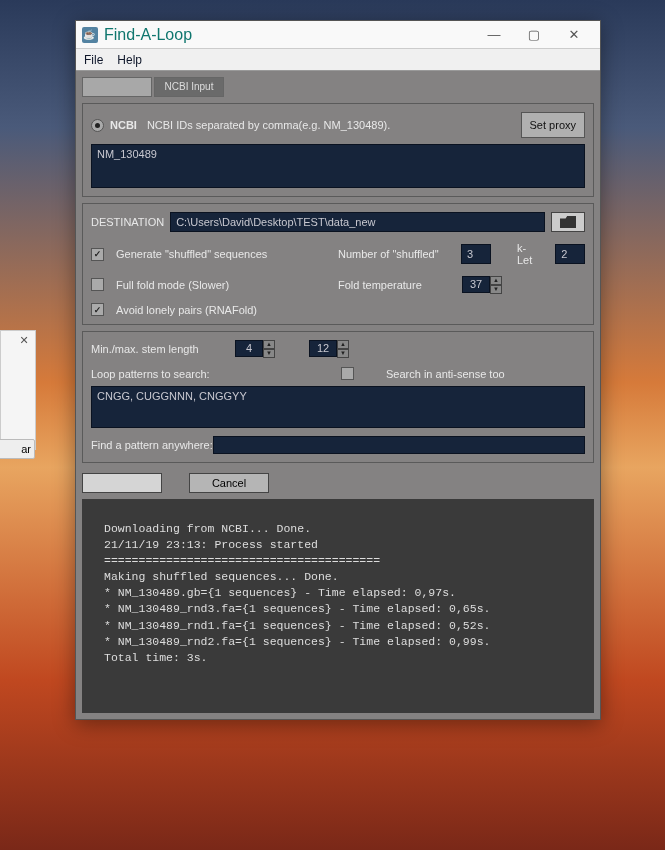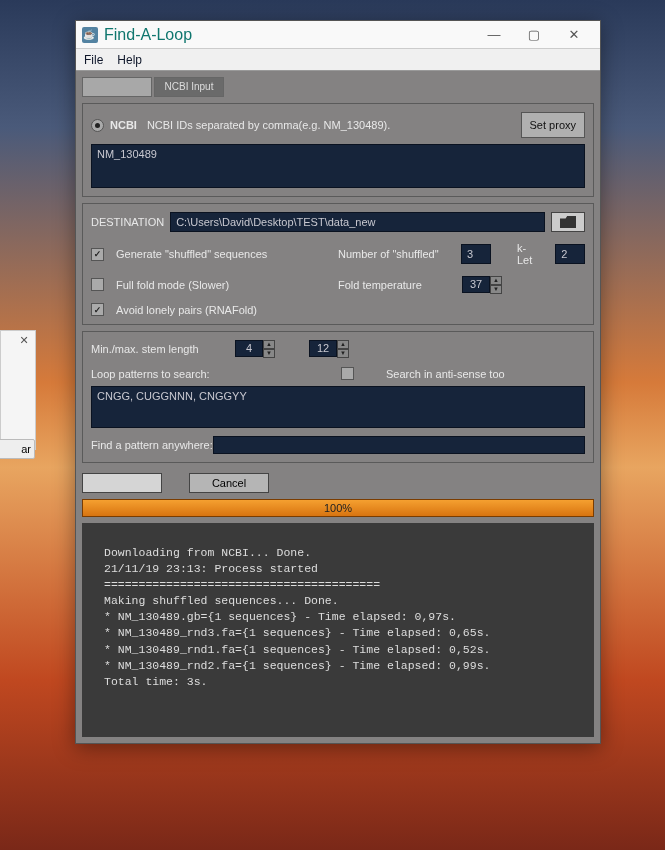--- a/index.html
+++ b/index.html
@@ -277,21 +277,20 @@
         <span class="label">Find a pattern anywhere:</span>
         <div class="dark-input"></div>
       </div>
     </div>
 
     <div class="action-row">
       <div class="action-btn" style="background:#d5d5d5"></div>
       <div class="action-btn">Cancel</div>
     </div>
 
-    <div class="progress">100%</div>
 
     <div class="console">Downloading from NCBI... Done.
 21/11/19 23:13: Process started
 ========================================
 Making shuffled sequences... Done.
 * NM_130489.gb={1 sequences} - Time elapsed: 0,97s.
 * NM_130489_rnd3.fa={1 sequences} - Time elapsed: 0,65s.
 * NM_130489_rnd1.fa={1 sequences} - Time elapsed: 0,52s.
 * NM_130489_rnd2.fa={1 sequences} - Time elapsed: 0,99s.
 Total time: 3s.</div>

